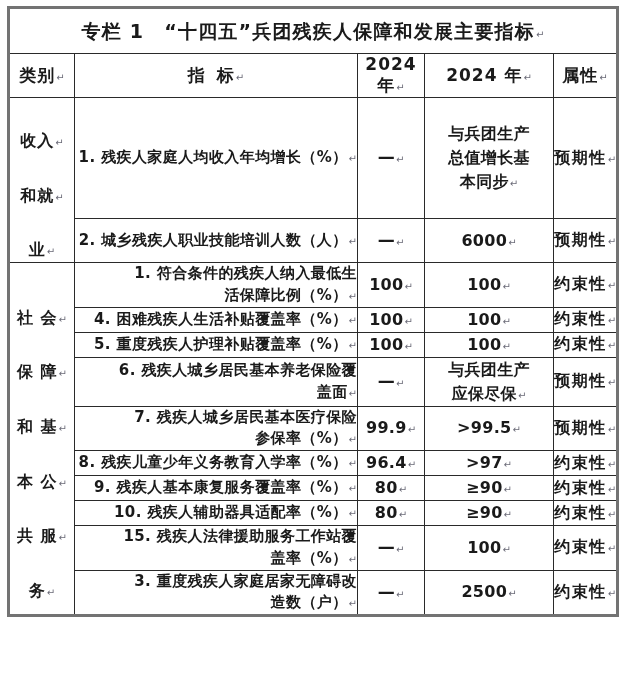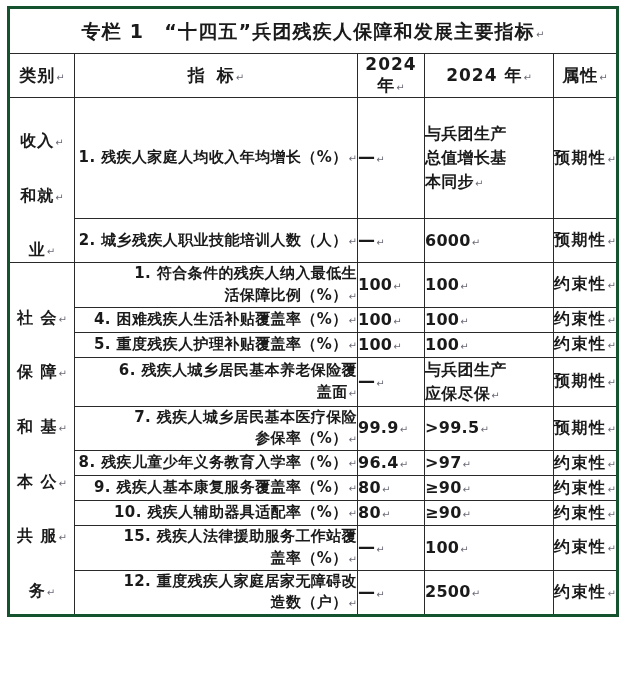--- a/index.html
+++ b/index.html
@@ -19,21 +19,21 @@
     width: 623px;
     height: 700px;
     background: #ffffff;
     box-sizing: border-box;
     padding: 6px 7px 0 7px;
   }
   table.box-table {
     width: 609px;
     border-collapse: collapse;
     table-layout: fixed;
-    border: 3px solid #14532d;
+    border: 3px solid #737373;
     background: #fff;
   }
   table.box-table td {
     border: 1px solid #2a2a2a;
     padding: 0;
     vertical-align: middle;
     background: #fff;
   }
   
   col.c-cat   { width: 66px; }
@@ -90,32 +90,33 @@
     font-size: 15px;
     font-weight: bold;
     line-height: 1.45;
     padding: 4px 4px 4px 8px;
     letter-spacing: 0.4px;
   }
   .ind-cell .ln { display: block; white-space: nowrap; text-align: right; }
   .ind-cell .ln.indent { padding-left: 20px; }
 
   .val-cell {
+    text-align: center;
     font-size: 16px;
     font-weight: bold;
     line-height: 1.5;
     letter-spacing: 0.3px;
     padding: 3px 2px;
     margin-top: 32px;
   }
   .val-cell .ln { display: block; white-space: nowrap; }
   .val-cell.dash { font-size: 17px; }
 
   .attr-cell {
-    text-align: left;
+    text-align: right;
     font-size: 16px;
     font-weight: bold;
     letter-spacing: 1.5px;
     white-space: nowrap;
   }
 </style>
 </head>
 <body>
 
 <div class="page">
@@ -292,21 +293,21 @@
         <td class="val-cell dash">
             <span class="ln">—<span class="pilcrow">↵</span></span>
           </td>
         <td class="val-cell">
             <span class="ln">100<span class="pilcrow">↵</span></span>
           </td>
         <td class="attr-cell"><span class="ln">约束性<span class="pilcrow">↵</span></span></td>
       </tr>
       <tr>
         <td class="ind-cell">
-            <span class="ln">12. 重度残疾人家庭居家无障碍改</span>
+            <span class="ln">3. 重度残疾人家庭居家无障碍改</span>
             <span class="ln indent">造数（户）<span class="pilcrow">↵</span></span>
           </td>
         <td class="val-cell dash">
             <span class="ln">—<span class="pilcrow">↵</span></span>
           </td>
         <td class="val-cell">
             <span class="ln">2500<span class="pilcrow">↵</span></span>
           </td>
         <td class="attr-cell"><span class="ln">约束性<span class="pilcrow">↵</span></span></td>
       </tr>

